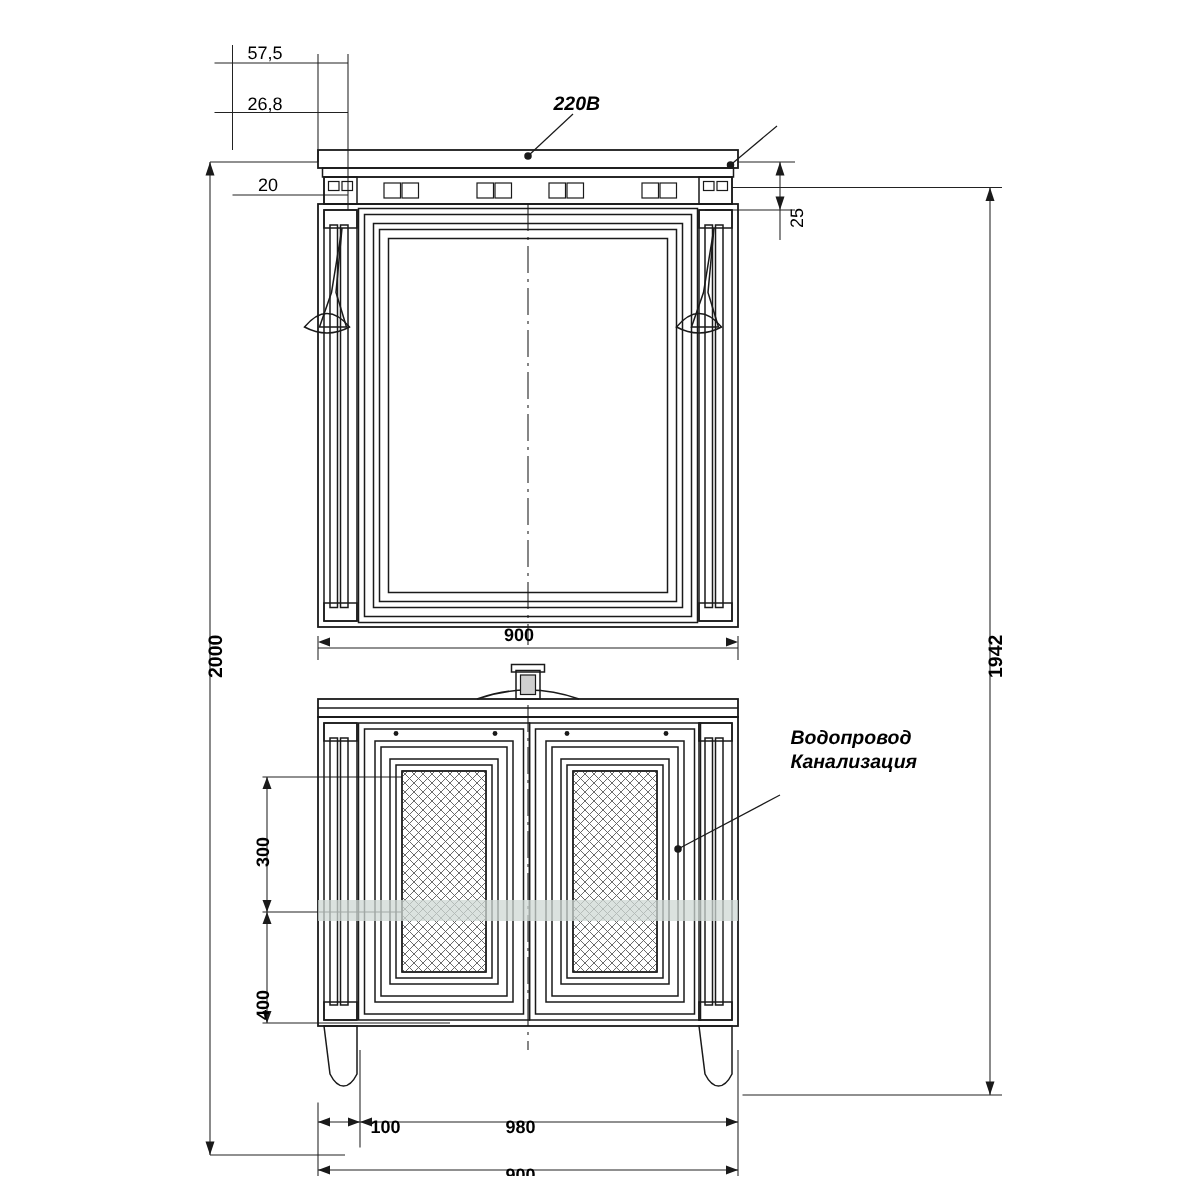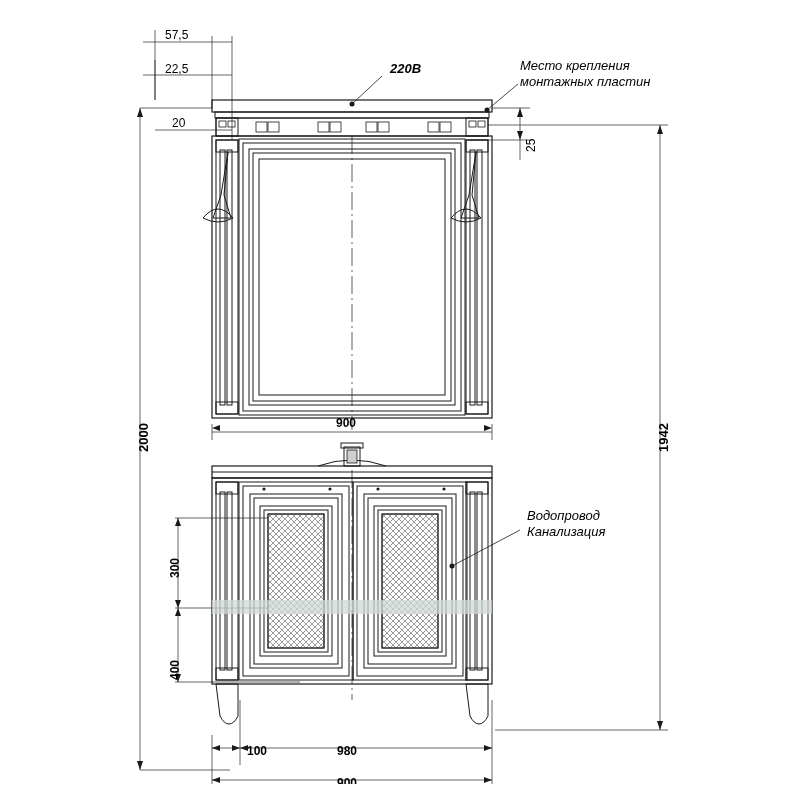--- a/index.html
+++ b/index.html
@@ -238,36 +238,34 @@
         <path d="M0,6 l6,-6 M-1,1 l2,-2 M5,7 l2,-2" stroke="#5a5a5a" stroke-width="0.6"></path>
         <path d="M0,0 l6,6 M-1,5 l2,2 M5,-1 l2,2" stroke="#5a5a5a" stroke-width="0.6"></path>
       </pattern>
     </defs>
     <rect x="268" y="514" width="56" height="134" fill="url(#mesh)" stroke="#1a1a1a" stroke-width="0.8"></rect>
     <rect x="382" y="514" width="56" height="134" fill="url(#mesh)" stroke="#1a1a1a" stroke-width="0.8"></rect>
     <rect x="212" y="600" width="280" height="14" fill="#cfd8d4" opacity="0.75" stroke="none"></rect>
   </svg>
 
   <div class="lbl" style="left:165px; top:28px;">57,5</div>
-  <div class="lbl" style="left:165px; top:62px;">22,5</div>
+  <div class="lbl" style="left:165px; top:62px;">26,8</div>
   <div class="lbl" style="left:172px; top:116px;">20</div>
 
   <div class="lbl vert" style="left:524px; top:152px;">25</div>
 
   <div class="lbl vert bold" style="left:136px; top:452px; font-size:13px;">2000</div>
   <div class="lbl vert bold" style="left:656px; top:452px; font-size:13px;">1942</div>
 
   <div class="lbl bold" style="left:336px; top:416px;">900</div>
 
   <div class="lbl vert bold" style="left:168px; top:578px;">300</div>
   <div class="lbl vert bold" style="left:168px; top:680px;">400</div>
 
   <div class="lbl bold" style="left:213px; top:744px;padding-left:34px;">100</div>
   <div class="lbl bold" style="left:337px; top:744px;">980</div>
   <div class="lbl bold" style="left:337px; top:776px;">900</div>
 
-  <div class="lbl italic bold" style="left:390px; top:61px; font-size:13px;">220В</div>
-  <div class="note" style="left:520px; top:58px;">Место крепления
-монтажных пластин</div>
-  <div class="note" style="left:527px; top:508px;">Водопровод
+  <div class="lbl italic bold" style="left:369px; top:61px; font-size:13px;">220В</div>
+  <div class="note" style="left:527px; top:484px;font-weight:bold;">Водопровод
 Канализация</div>
 
 </div>
 
 </body></html>

